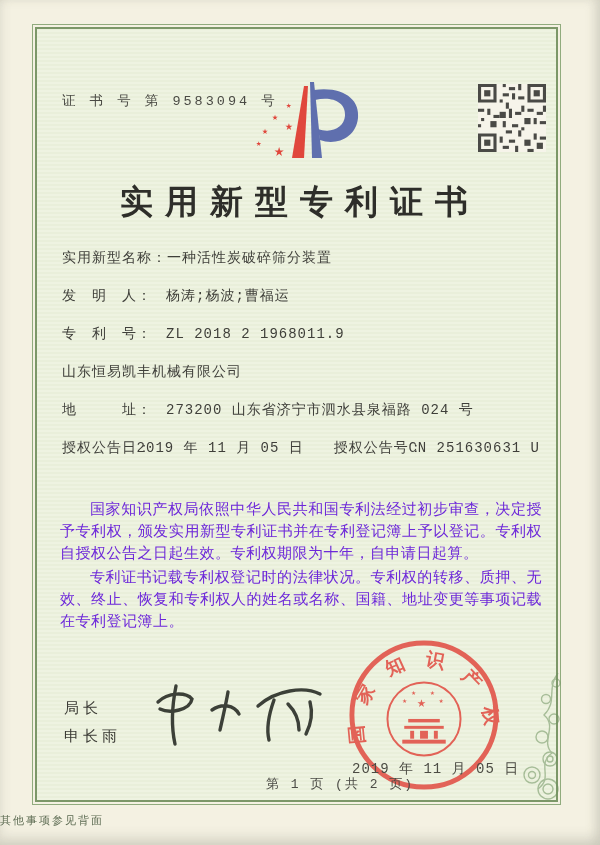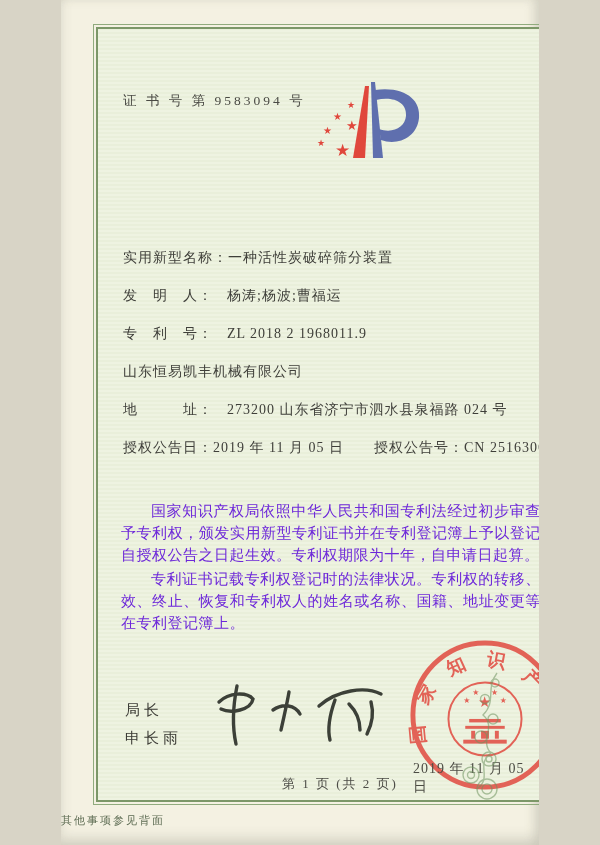--- a/index.html
+++ b/index.html
@@ -1,19 +1,19 @@
 <!DOCTYPE html>
 <html><head>
 <meta charset="utf-8">
 <style>
   html,body{margin:0;padding:0;background:#d8d4c6;}
   .paper{
-    position:relative;width:478px;height:845px;margin:0 auto;
+    position:relative;width:600px;height:845px;margin:0 auto;
     background:#f4f1e2;
-    font-family:Liberation Serif, serif;
+    font-family:Liberation Mono, monospace;
     color:#3c3c38;overflow:hidden;
     box-shadow:inset -6px 0 10px rgba(120,120,110,.15), inset 0 -8px 12px rgba(110,110,100,.18);
   }
   .frame-outer{
     position:absolute;left:32px;top:24px;width:527px;height:779px;
     border:1px solid #90ab7d;
   }
   .frame-inner{
     position:absolute;left:2px;top:2px;right:2px;bottom:2px;
     border:2px solid #7c9768;
@@ -111,20 +111,21 @@
         <rect x="36" y="60" width="3" height="6"></rect>
       <rect x="45" y="54" width="6" height="6"></rect>
         <rect x="54" y="48" width="3" height="6"></rect>
       <rect x="60" y="51" width="6" height="3"></rect>
         <rect x="57" y="57" width="6" height="6"></rect>
       <rect x="48" y="63" width="6" height="3"></rect>
         <rect x="42" y="42" width="3" height="3"></rect>
     </g>
   </svg>
 
+  <div class="title">实用新型专利证书</div>
 
   <div class="fields">
     <div class="frow">
       <span class="lab">实用新型名称：</span>
       <span class="val">一种活性炭破碎筛分装置</span>
     </div>
     <div class="frow">
       <span class="lab">发　明　人：</span>
       <span class="val">杨涛;杨波;曹福运</span>
     </div>

